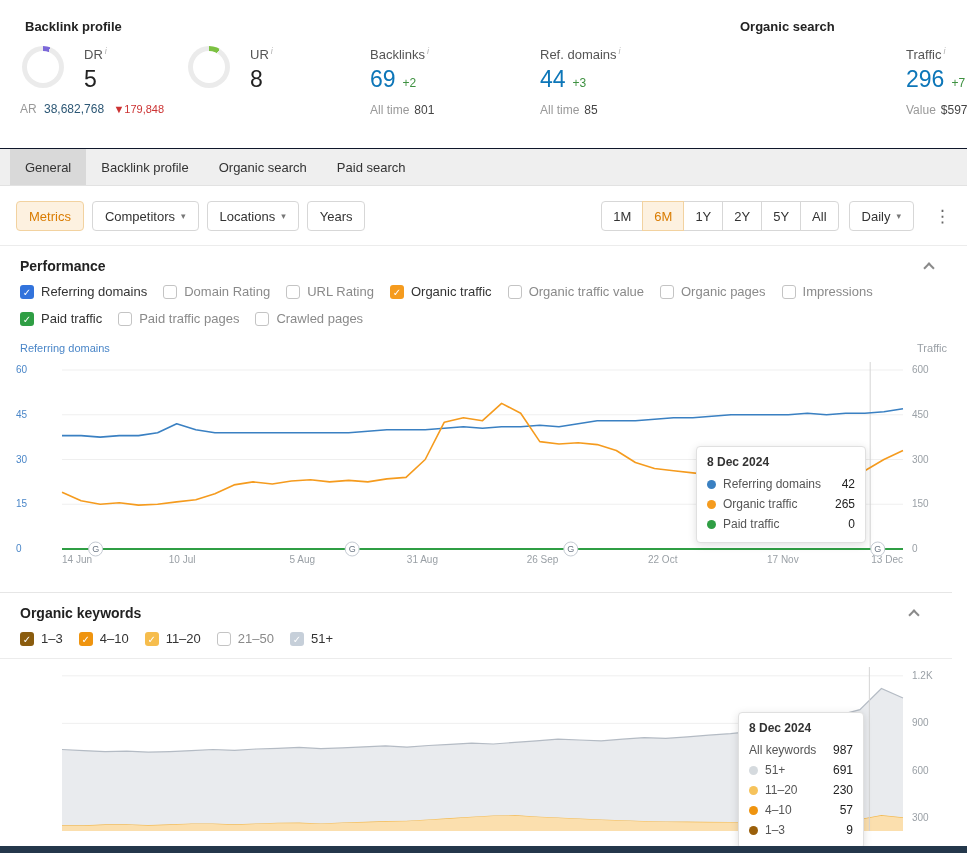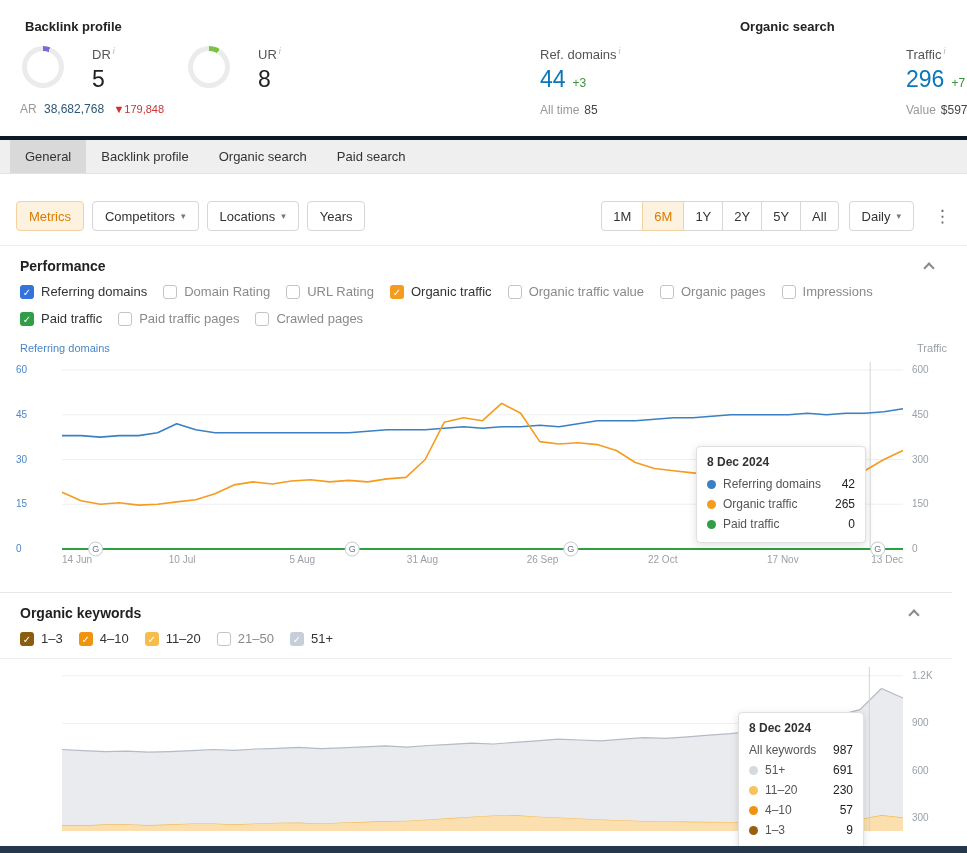--- a/index.html
+++ b/index.html
@@ -5,38 +5,38 @@
   * { margin:0; padding:0; box-sizing:border-box; }
   html,body { background:#e9e9e9; }
   body { font-family:"Liberation Sans","DejaVu Sans",sans-serif; }
   .page { position:relative; width:967px; height:853px; background:#fff; overflow:hidden; }
 
   
   .header { position:absolute; top:0; left:0; width:967px; height:141px; background:#fff; }
   .group-title { position:absolute; font-size:13px; font-weight:700; color:#222; }
   .bp-title { left:25px; top:19px; }
   .os-title { left:740px; top:19px; }
-  .metric { position:absolute; display:flex; gap:28px; }
+  .metric { position:absolute; display:flex; gap:20px; }
   .gauge { width:42px; height:42px; border-radius:50%; position:relative; flex:none; }
   .gauge::after { content:""; position:absolute; inset:5px; background:#fff; border-radius:50%; }
   .m-label { font-size:13px; color:#555; white-space:nowrap; }
   .m-label sup { font-size:9px; color:#b5b5b5; margin-left:2px; font-style:italic; }
   .m-value { font-size:23px; color:#0d76b8; margin-top:4px; display:flex; align-items:baseline; gap:7px; white-space:nowrap; }
   .m-value.dark { color:#222; }
   .delta { font-size:12px; color:#3e9141; }
   .subrow { font-size:12px; color:#999; margin-top:10px; white-space:nowrap; }
   .subrow b { color:#444; font-weight:400; margin-left:5px; }
   .subrow .link { color:#0d76b8; margin-left:5px; }
   .ar-row { position:absolute; left:20px; top:102px; font-size:12px; color:#999; white-space:nowrap; }
   .ar-val { color:#2c5775; margin-left:4px; }
   .red { color:#cc3333; margin-left:6px; font-size:11px; }
 
   
-  .tabbar { position:absolute; top:136px; left:0; width:967px; height:38px; background:#efefef;
-            border-top:4px solid #0f172a; border-bottom:1px solid #e2e2e2; display:flex; padding-left:10px; }
+  .tabbar { position:absolute; top:148px; left:0; width:967px; height:38px; background:#efefef;
+            border-top:1px solid #0f172a; border-bottom:1px solid #e2e2e2; display:flex; padding-left:10px; }
   .tab { display:flex; align-items:center; padding:0 15px; font-size:13px; color:#333; cursor:pointer; }
   .tab.active { background:#d9d9d9; }
 
   
   .toolbar { position:absolute; top:187px; left:0; width:967px; height:59px; background:#fff;
              display:flex; align-items:center; padding:0 16px; border-bottom:1px solid #ececec; }
   .btn { height:30px; padding:0 12px; border:1px solid #d7d7d7; background:#fff; border-radius:4px;
          font-size:13px; color:#333; margin-right:8px; display:inline-flex; align-items:center; gap:6px;
          font-family:inherit; cursor:pointer; white-space:nowrap; }
   .btn .caret { font-size:9px; color:#777; }
@@ -110,20 +110,30 @@
     </div>
 
     <div class="metric" style="left:188px;top:46px">
       <div class="gauge" style="background:conic-gradient(#7cc142 0deg 30deg,#ebebeb 30deg 360deg)"></div>
       <div>
         <div class="m-label"><span>UR</span><sup>i</sup></div>
         <div class="m-value dark">8</div>
       </div>
     </div>
 
+    <div class="metric" style="left:370px;top:46px">
+      <div>
+        <div class="m-label"><span>Backlinks</span><sup>i</sup></div>
+        <div class="m-value">
+            <span>69</span>
+            <span class="delta">+2</span>
+          </div>
+        <div class="subrow"><span>All time</span><b>801</b></div>
+      </div>
+    </div>
 
     <div class="metric" style="left:540px;top:46px">
       <div>
         <div class="m-label"><span>Ref. domains</span><sup>i</sup></div>
         <div class="m-value">
             <span>44</span>
             <span class="delta">+3</span>
           </div>
         <div class="subrow"><span>All time</span><b>85</b></div>
       </div>

